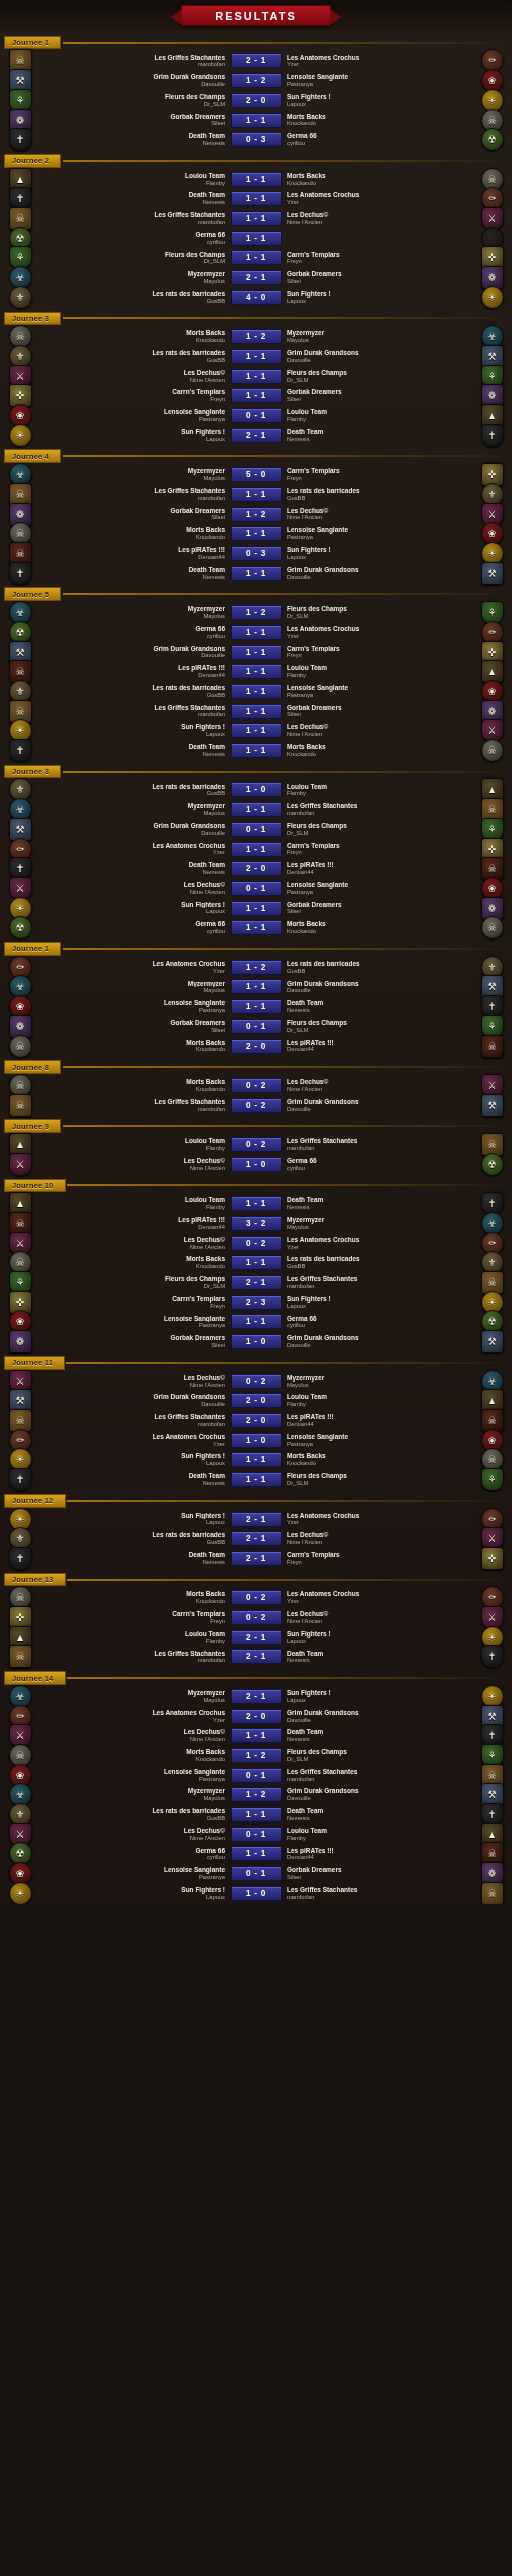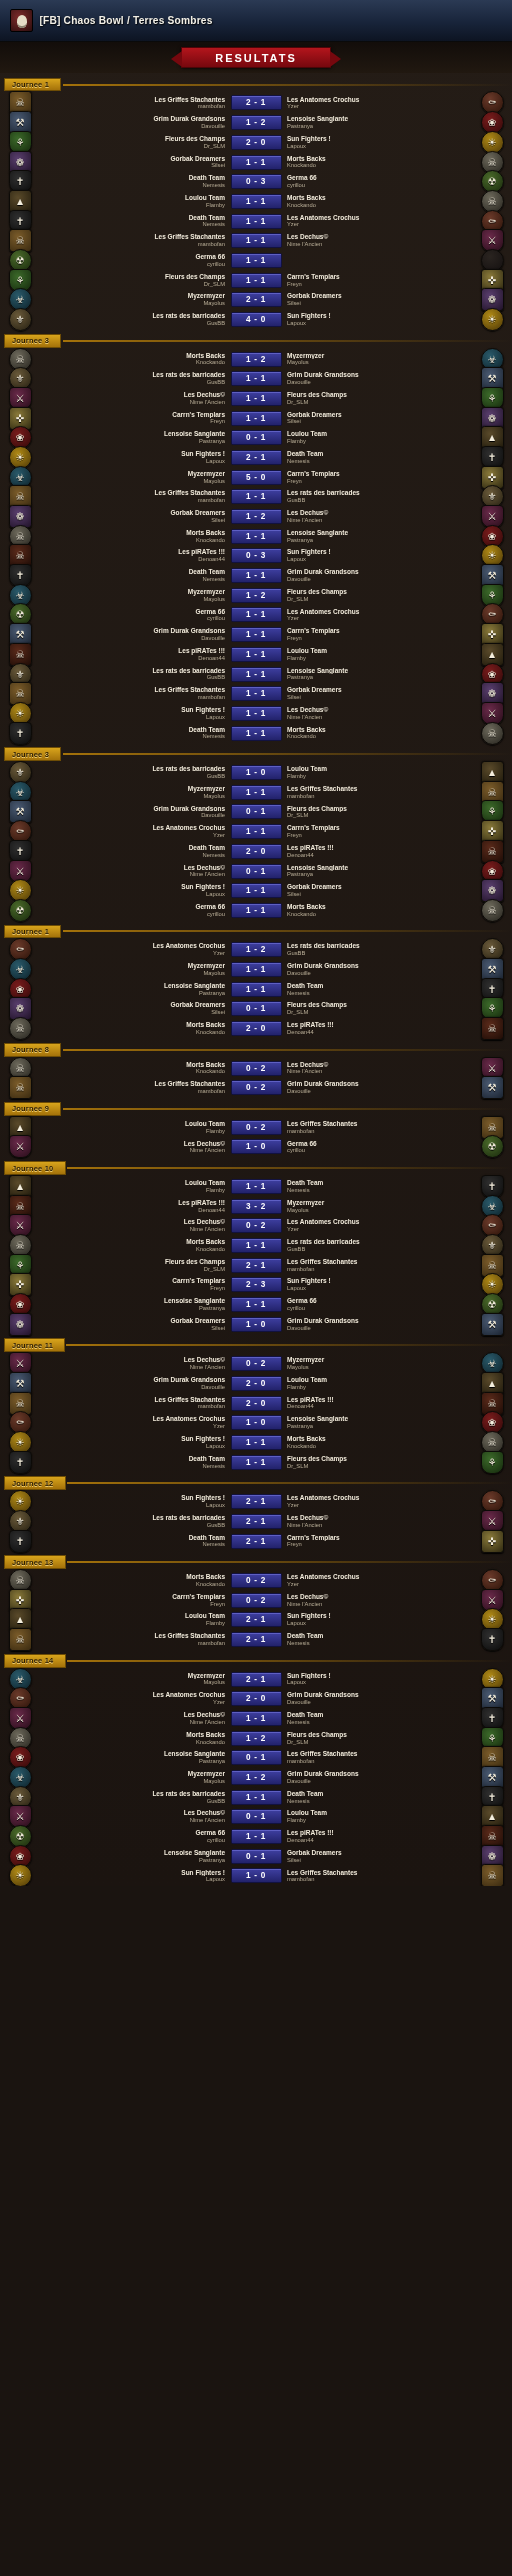--- a/index.html
+++ b/index.html
@@ -173,24 +173,20 @@
     text-shadow: 0 0.7px 0.7px #000;
   }
   .emb.sq { border-radius: 3.4px; }
   .emb.shield { border-radius: 4.1px 4.1px 9.6px 9.6px; }
 </style>
 </head>
 <body>
 
 <div class="page">
 
-  <div class="topbar">
-    <div class="logo"></div>
-    <h1>[FB] Chaos Bowl / Terres Sombres</h1>
-  </div>
 
   <div class="ribbon-wrap">
     <div class="ribbon">RESULTATS</div>
   </div>
 
   <div id="rounds">
       <div class="journee">
         <div class="tab">Journee 1</div>
         <div class="rule"></div>
       </div>
@@ -272,20 +268,24 @@
         </div>
         <div class="score">0 - 3</div>
         <div class="team right">
           <div class="name">Germa 66</div>
           <div class="coach">cyrillou</div>
         </div>
         <div class="logo-cell">
           <div class="emb " style="background: radial-gradient(circle at 38% 32%, rgb(74, 106, 42), rgb(24, 40, 12));">☢</div>
         </div>
       </div>
+      <div class="journee">
+        <div class="tab">Journee 2</div>
+        <div class="rule"></div>
+      </div>
       <div class="match">
         <div class="logo-cell">
           <div class="emb sq" style="background: radial-gradient(circle at 38% 32%, rgb(90, 74, 42), rgb(32, 26, 12));">▲</div>
         </div>
         <div class="team left">
           <div class="name">Loulou Team</div>
           <div class="coach">Flamby</div>
         </div>
         <div class="score">1 - 1</div>
         <div class="team right">
@@ -497,20 +497,24 @@
         </div>
         <div class="score">2 - 1</div>
         <div class="team right">
           <div class="name">Death Team</div>
           <div class="coach">Nemesis</div>
         </div>
         <div class="logo-cell">
           <div class="emb shield" style="background: radial-gradient(circle at 38% 32%, rgb(47, 47, 47), rgb(11, 11, 11));">✝</div>
         </div>
       </div>
+      <div class="journee">
+        <div class="tab">Journee 4</div>
+        <div class="rule"></div>
+      </div>
       <div class="match">
         <div class="logo-cell">
           <div class="emb " style="background: radial-gradient(circle at 38% 32%, rgb(42, 90, 106), rgb(12, 32, 40));">☣</div>
         </div>
         <div class="team left">
           <div class="name">Myzermyzer</div>
           <div class="coach">Mayolus</div>
         </div>
         <div class="score">5 - 0</div>
         <div class="team right">
@@ -598,20 +602,24 @@
           <div class="coach">Nemesis</div>
         </div>
         <div class="score">1 - 1</div>
         <div class="team right">
           <div class="name">Grim Durak Grandsons</div>
           <div class="coach">Davouille</div>
         </div>
         <div class="logo-cell">
           <div class="emb sq" style="background: radial-gradient(circle at 38% 32%, rgb(74, 90, 114), rgb(26, 35, 48));">⚒</div>
         </div>
+      </div>
+      <div class="journee">
+        <div class="tab">Journee 5</div>
+        <div class="rule"></div>
       </div>
       <div class="match">
         <div class="logo-cell">
           <div class="emb " style="background: radial-gradient(circle at 38% 32%, rgb(42, 90, 106), rgb(12, 32, 40));">☣</div>
         </div>
         <div class="team left">
           <div class="name">Myzermyzer</div>
           <div class="coach">Mayolus</div>
         </div>
         <div class="score">1 - 2</div>

